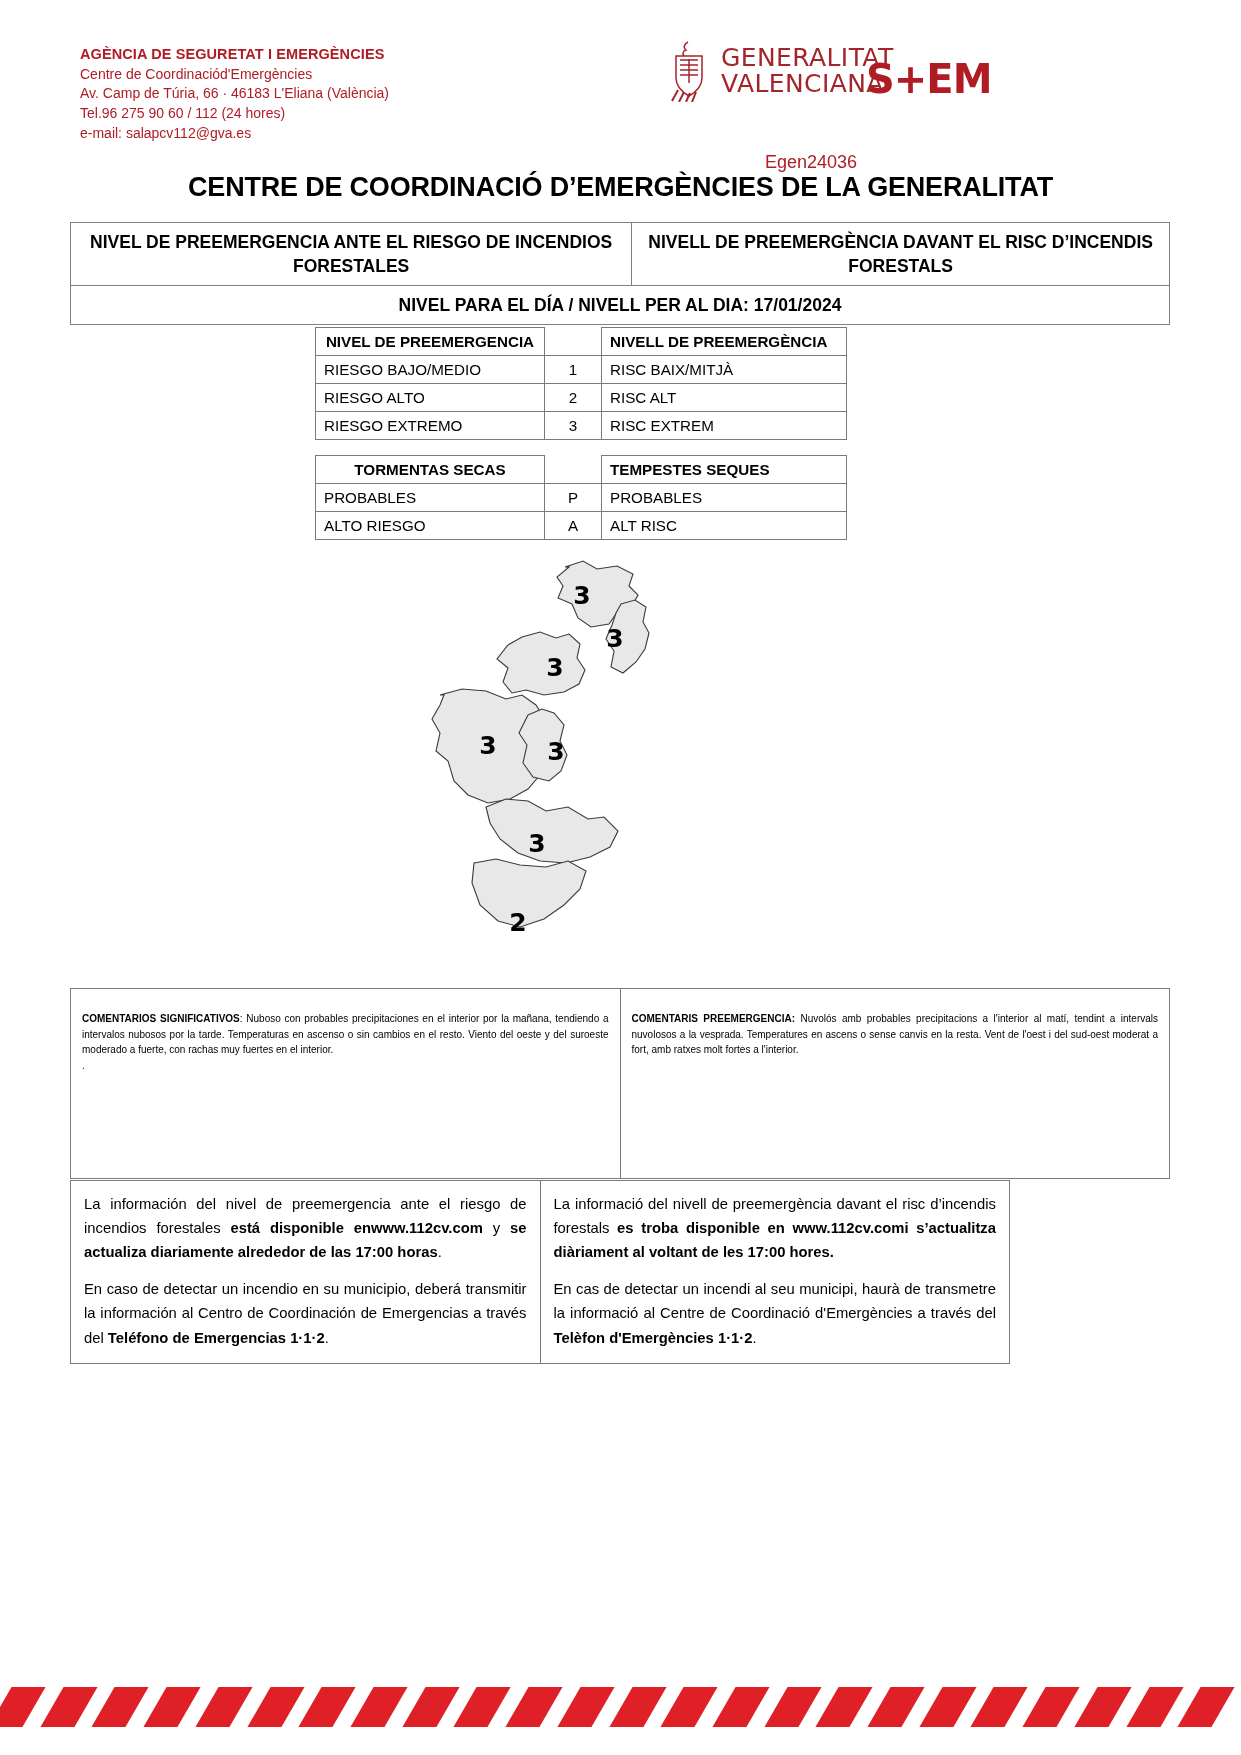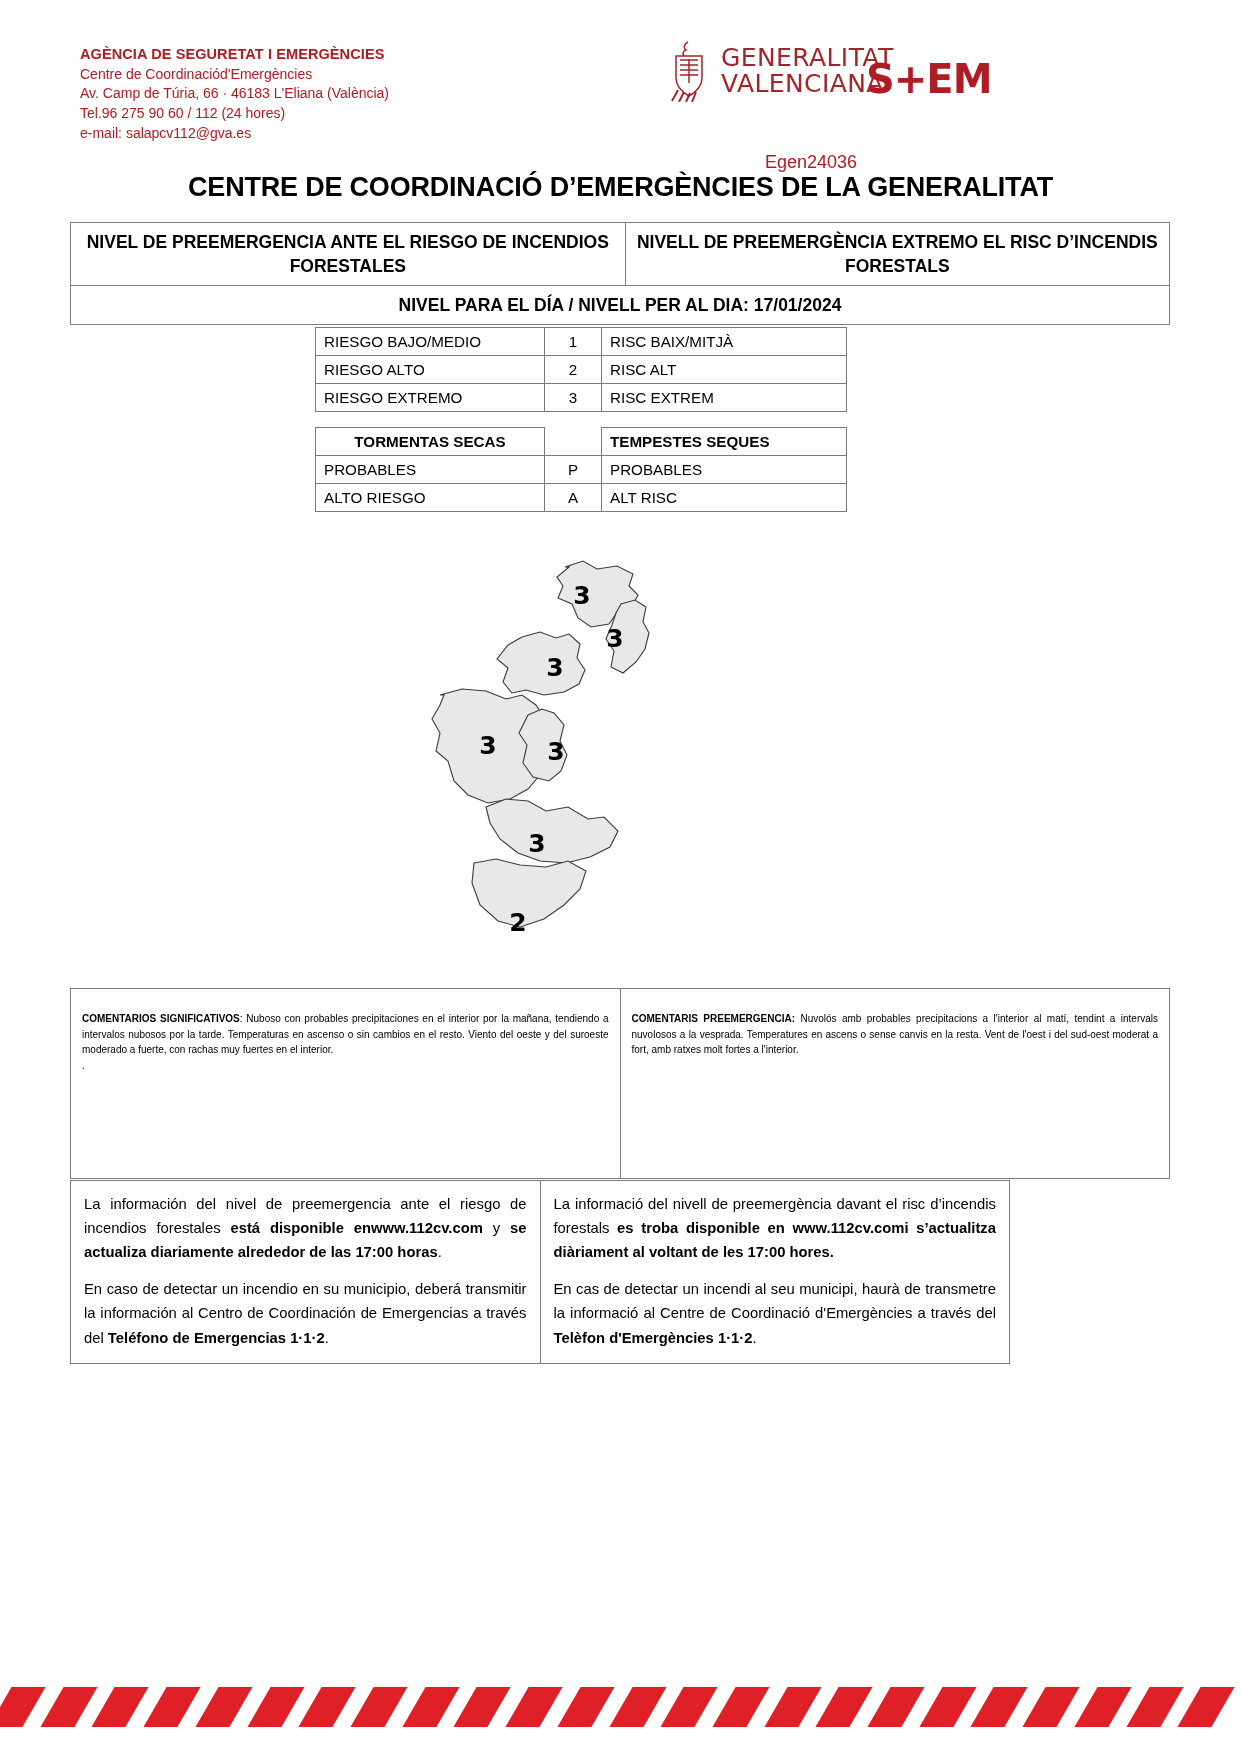--- a/index.html
+++ b/index.html
@@ -123,31 +123,36 @@
     <div class="logo-sem">S+EM</div>
     <div class="doc-code">Egen24036</div>
   </div>
 
   <div class="main-title">CENTRE DE COORDINACIÓ D’EMERGÈNCIES DE LA GENERALITAT</div>
 
   <table class="tbl-head">
     <tbody>
         <tr>
       <td>NIVEL DE PREEMERGENCIA ANTE EL RIESGO DE INCENDIOS FORESTALES</td>
-      <td>NIVELL DE PREEMERGÈNCIA EXTREMO EL RISC D’INCENDIS FORESTALS</td>
+      <td>NIVELL DE PREEMERGÈNCIA DAVANT EL RISC D’INCENDIS FORESTALS</td>
     </tr>
     <tr>
       <td colspan="2">NIVEL PARA EL DÍA / NIVELL PER AL DIA: 17/01/2024</td>
     </tr>
   </tbody>
     </table>
 
   <div class="legend-wrap">
     <table class="lt">
       <tbody>
+          <tr>
+        <td class="c-es hd">NIVEL DE PREEMERGENCIA</td>
+        <td class="c-code nb"></td>
+        <td class="c-va hd">NIVELL DE PREEMERGÈNCIA</td>
+      </tr>
       <tr>
         <td class="c-es">RIESGO BAJO/MEDIO</td>
         <td class="c-code">1</td>
         <td class="c-va">RISC BAIX/MITJÀ</td>
       </tr>
       <tr>
         <td class="c-es">RIESGO ALTO</td>
         <td class="c-code">2</td>
         <td class="c-va">RISC ALT</td>
       </tr>

